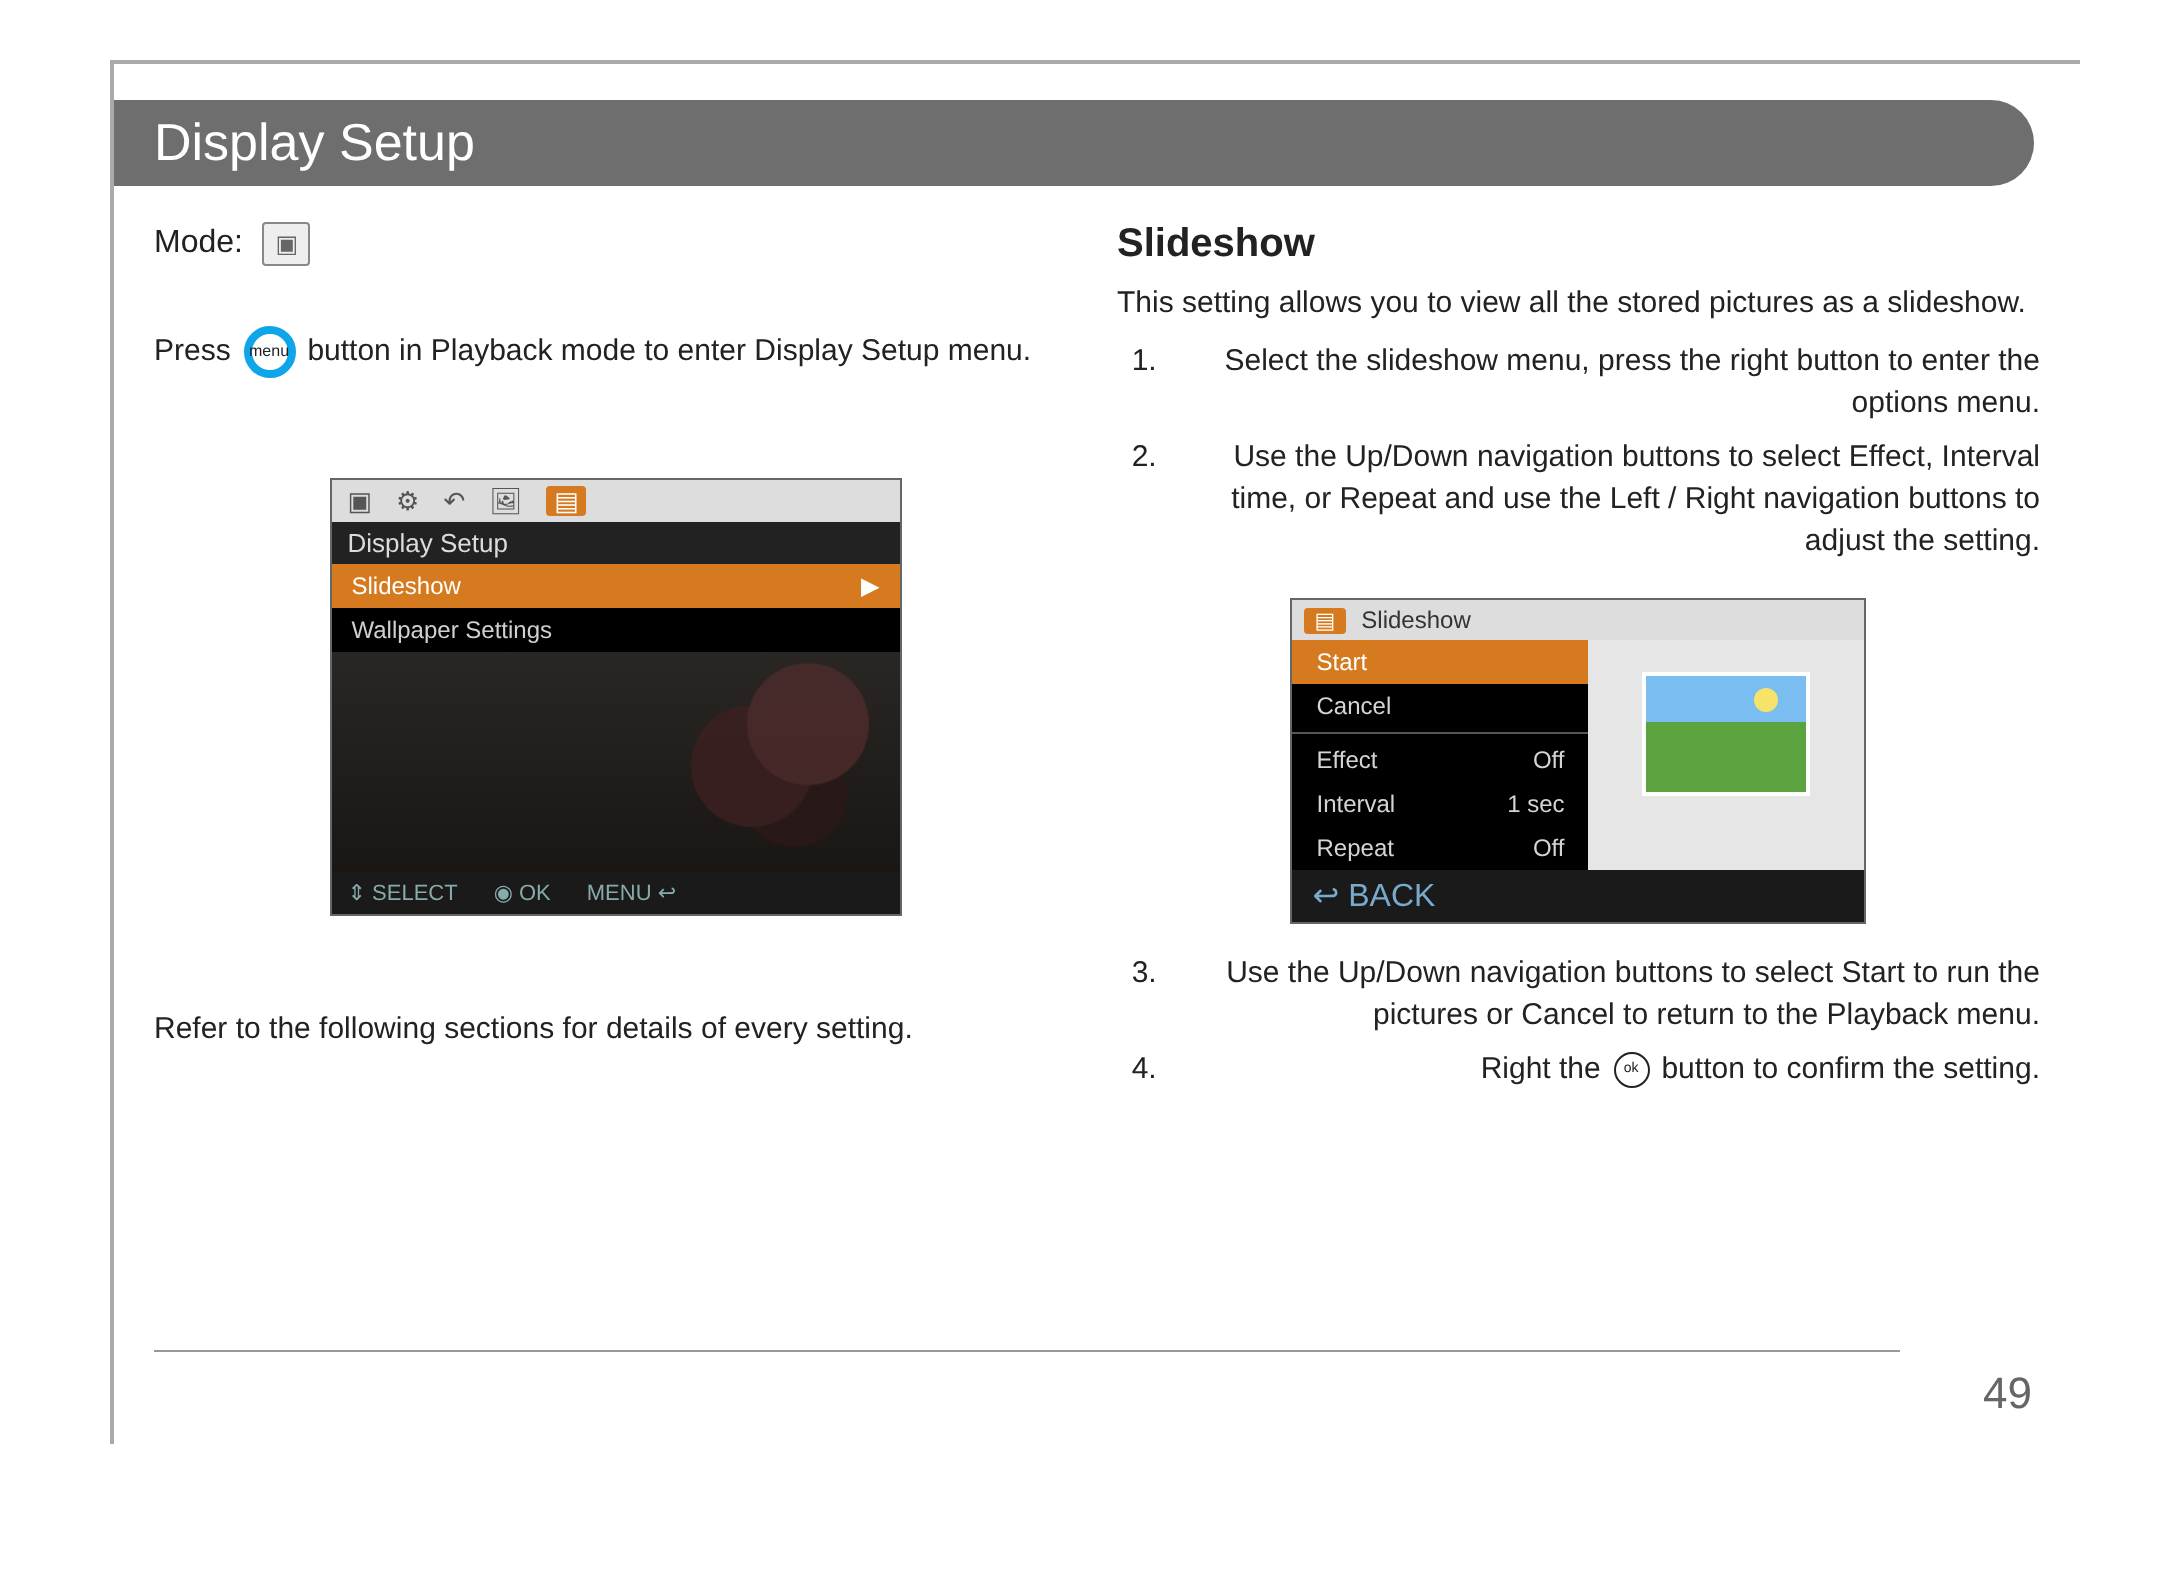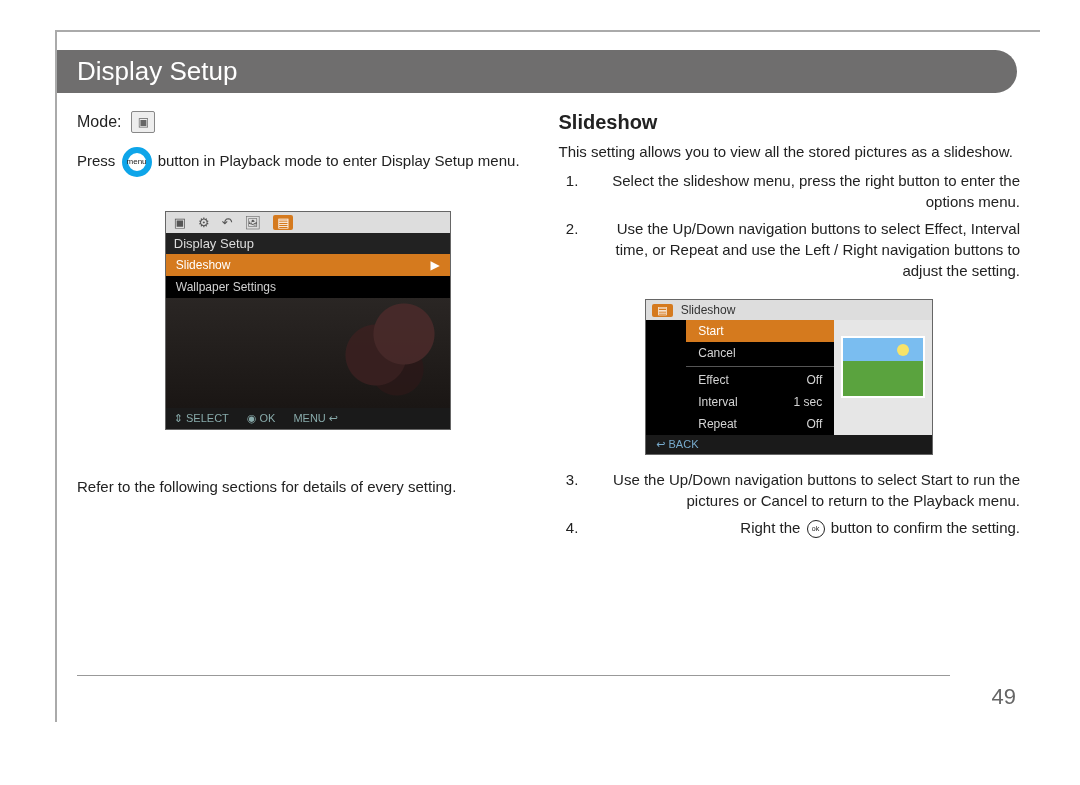--- a/index.html
+++ b/index.html
@@ -52,22 +52,22 @@
     width:22px;height:20px;border:1px solid #888;border-radius:2px;
     background:#eee;font-size:12px;color:#666;
   }
   .press-row {
     margin-top: 14px;
     font-size: 15px;
     line-height: 1.35;
   }
   .inline-icon{
     display:inline-flex;align-items:center;justify-content:center;
-    width:18px;height:18px;border:6px solid #0ea5e9;border-radius:50%;
-    font-size:8px;color:#222;vertical-align:middle;margin:0 2px;
+    width:18px;height:18px;border:4px solid #0ea5e9;border-radius:50%;
+    font-size:8px;color:#222;vertical-align:middle;margin:16px 2px;
   }
   .screenshot {
     margin: 34px auto 0 auto;
     width: 284px;
     background:#000;
     border:1px solid #666;
     font-size:12px;
     color:#d0d0d0;
   }
   .ss-top-icons{
@@ -121,35 +121,35 @@
     margin:18px auto 14px auto;
     width:286px;
     background:#000;
     border:1px solid #666;
     font-size:12px;color:#d4d4d4;
   }
   .ss2-top{
     background:#ddd;display:flex;align-items:center;gap:8px;padding:3px 6px;color:#333;
   }
   .ss2-top .tag{background:#d57a1e;color:#fff;padding:0 5px;border-radius:2px;font-size:11px;}
-  .ss2-left{width:148px;padding-left:40px;}
+  .ss2-left{width:148px;}
   .ss2-main{display:flex;}
   .ss2-right{
     flex:1;background:#e6e6e6;display:flex;align-items:flex-start;justify-content:center;padding-top:16px;
   }
   .thumb{
     width:80px;height:58px;border:2px solid #fff;
     background:linear-gradient(to bottom,#7abdf0 0 40%,#5aa33e 40% 100%);
     position:relative;
   }
   .thumb::after{content:"";position:absolute;right:14px;top:6px;width:12px;height:12px;border-radius:50%;background:#f7e36a;}
   .ss2-row{display:flex;justify-content:space-between;padding:4px 12px;}
   .ss2-row.sel{background:#d57a1e;color:#fff;}
   .ss2-divider{height:1px;background:#555;margin:2px 0;}
-  .ss2-footer{background:#1a1a1a;padding:3px 10px;font-size:11px;color:#7ac;}
+  .ss2-footer{background:#1a1a1a;padding:3px 10px;font-size:16px;color:#7ac;}
 
   .small-icon{
     display:inline-flex;align-items:center;justify-content:center;
     width:16px;height:16px;border:1.5px solid #222;border-radius:50%;
     font-size:7px;color:#222;vertical-align:middle;margin:0 2px;
   }
   .page-number{
     position:absolute;right:24px;bottom:12px;font-size:22px;color:#666;
   }
   .bottom-rule{

